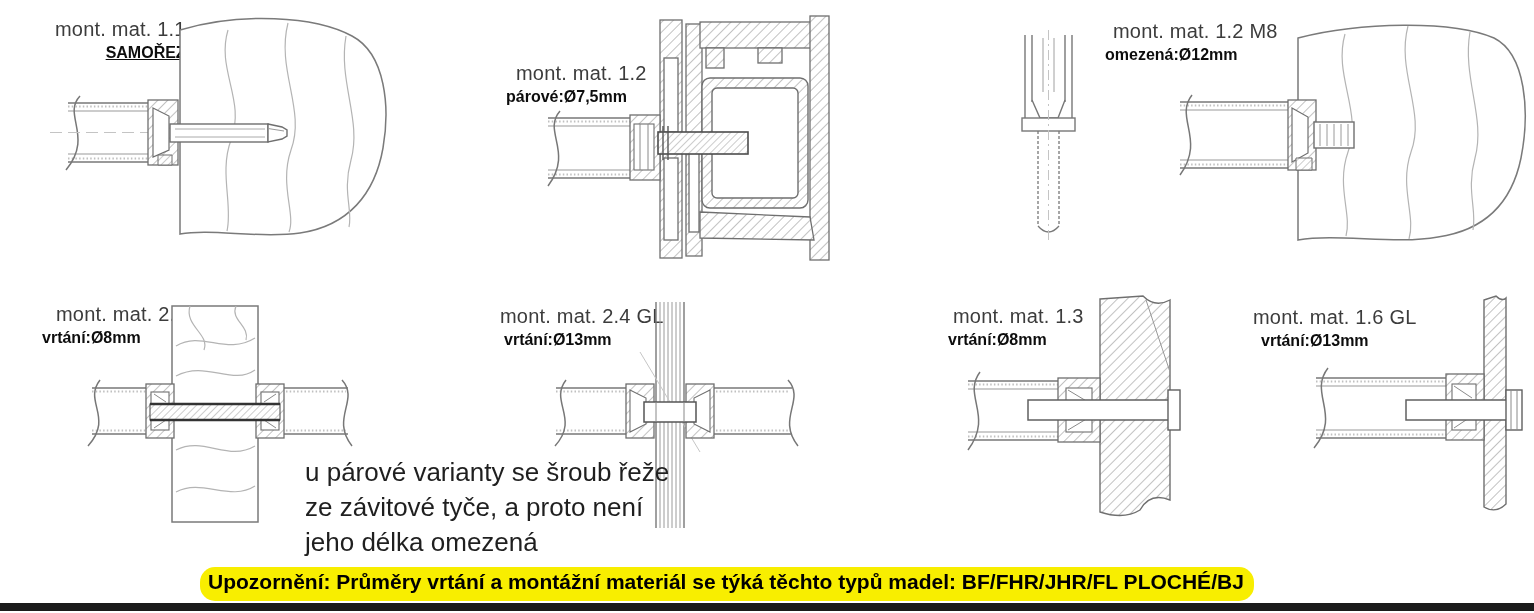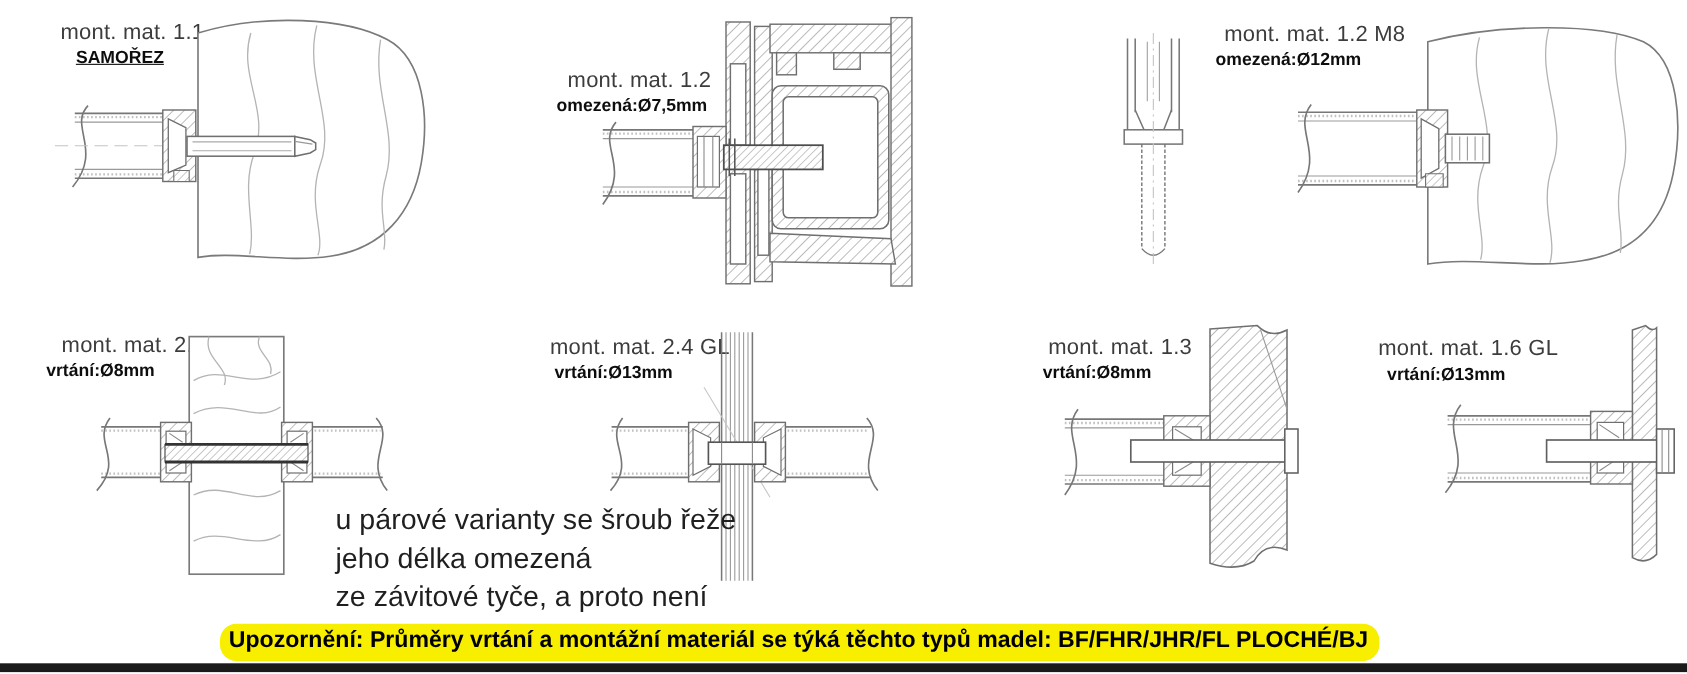--- a/index.html
+++ b/index.html
@@ -33,27 +33,27 @@
       <rect width="7" height="7" fill="#ffffff"></rect>
       <line x1="0" y1="0" x2="0" y2="7" stroke="#8f8f8f" stroke-width="1.1"></line>
     </pattern>
     <pattern id="h45f" patternUnits="userSpaceOnUse" width="5" height="5" patternTransform="rotate(45)">
       <rect width="5" height="5" fill="#ffffff"></rect>
       <line x1="0" y1="0" x2="0" y2="5" stroke="#9a9a9a" stroke-width="1"></line>
     </pattern>
   </defs>
 </svg>
 
-<div class="panel-label" style="left:55px;top:18px;">
+<div class="panel-label" style="left:55px;top:18px;text-align:right;">
   <div class="panel-title">mont. mat. 1.1</div>
   <div class="panel-spec" style="padding-left:14px;text-decoration:underline;">SAMOŘEZ</div>
 </div>
 <div class="panel-label" style="left:506px;top:18px;margin-top:44px;">
   <div class="panel-title" style="padding-left:10px;">mont. mat. 1.2</div>
-  <div class="panel-spec">omezená:Ø7,5mm</div>
+  <div class="panel-spec">párové:Ø7,5mm</div>
 </div>
 <div class="panel-label" style="left:1105px;top:20px;">
   <div class="panel-title" style="padding-left:8px;">mont. mat. 1.2 M8</div>
   <div class="panel-spec">omezená:Ø12mm</div>
 </div>
 <div class="panel-label" style="left:42px;top:303px;">
   <div class="panel-title" style="padding-left:14px;">mont. mat. 2.1</div>
   <div class="panel-spec">vrtání:Ø8mm</div>
 </div>
 <div class="panel-label" style="left:500px;top:305px;">
@@ -323,19 +323,19 @@
   <g>
     <rect x="1406" y="400" width="108" height="20" fill="#ffffff" stroke="#606060" stroke-width="1.5"></rect>
     <rect x="1506" y="390" width="16" height="40" fill="#ffffff" stroke="#606060" stroke-width="1.4"></rect>
     <line x1="1511" y1="390" x2="1511" y2="430" stroke="#8a8a8a" stroke-width="1"></line>
     <line x1="1517" y1="390" x2="1517" y2="430" stroke="#8a8a8a" stroke-width="1"></line>
   </g>
 </svg>
 
 <div class="note-text">
   <div>u párové varianty se šroub řeže</div>
+  <div>ze závitové tyče, a proto není</div>
   <div>jeho délka omezená</div>
-  <div>ze závitové tyče, a proto není</div>
 </div>
 
 <div class="warning-banner" style="background: rgb(248, 238, 0); color: rgb(0, 0, 0); border-radius: 15px;">Upozornění: Průměry vrtání a montážní materiál se týká těchto typů madel: BF/FHR/JHR/FL PLOCHÉ/BJ</div>
 
 <div class="bottom-bar"></div>
 
 </body></html>

